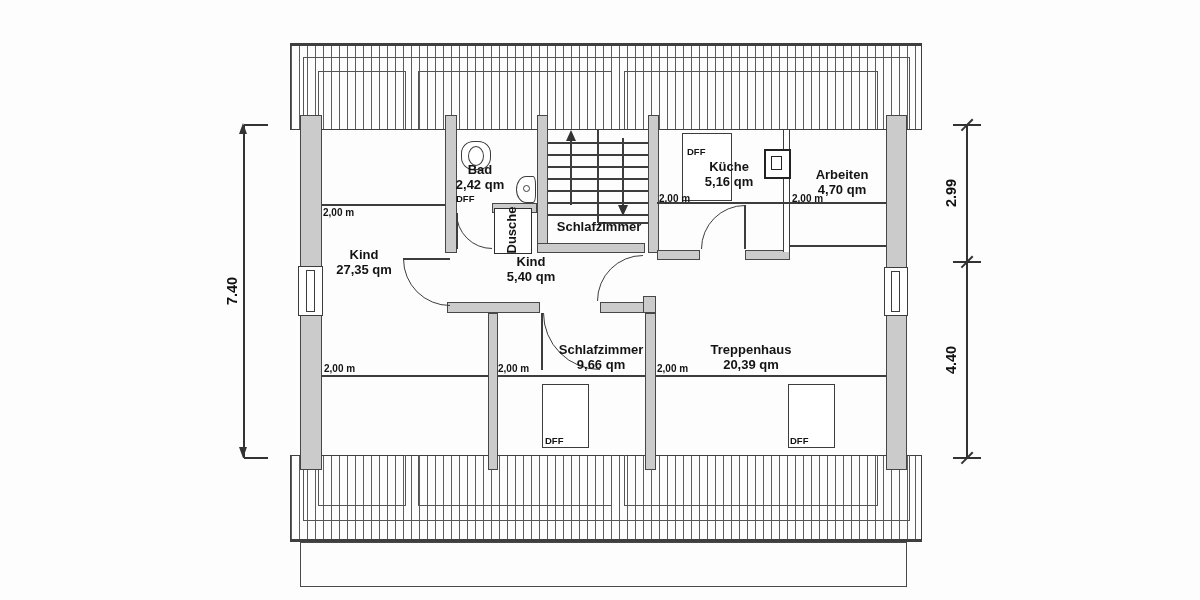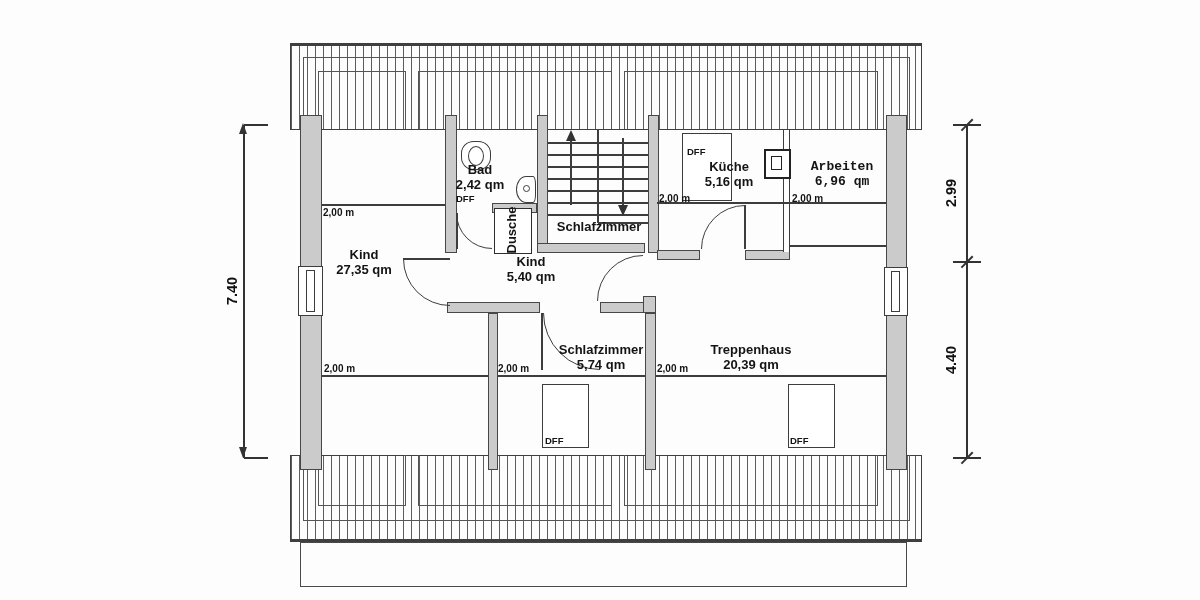--- a/index.html
+++ b/index.html
@@ -145,27 +145,27 @@
         <div>Schlafzimmer</div>
       </div>
       <div class="room-label" style="left: 531px; top: 255px;">
         <div>Kind</div>
         <div>5,40 qm</div>
       </div>
       <div class="room-label" style="left: 729px; top: 160px;">
         <div>Küche</div>
         <div>5,16 qm</div>
       </div>
-      <div class="room-label" style="left: 842px; top: 160px; font-family: Liberation Mono, monospace;">
+      <div class="room-label" style="left: 842px; top: 168px;">
         <div>Arbeiten</div>
-        <div>6,96 qm</div>
+        <div>4,70 qm</div>
       </div>
       <div class="room-label" style="left: 601px; top: 343px;">
         <div>Schlafzimmer</div>
-        <div>5,74 qm</div>
+        <div>9,66 qm</div>
       </div>
       <div class="room-label" style="left: 751px; top: 343px;">
         <div>Treppenhaus</div>
         <div>20,39 qm</div>
       </div>
     </div>
   <div id="height-marks">
       <div class="hmark" style="left: 323px; top: 207px;">2,00 m</div>
       <div class="hmark" style="left: 659px; top: 193px;">2,00 m</div>
       <div class="hmark" style="left: 792px; top: 193px;">2,00 m</div>

